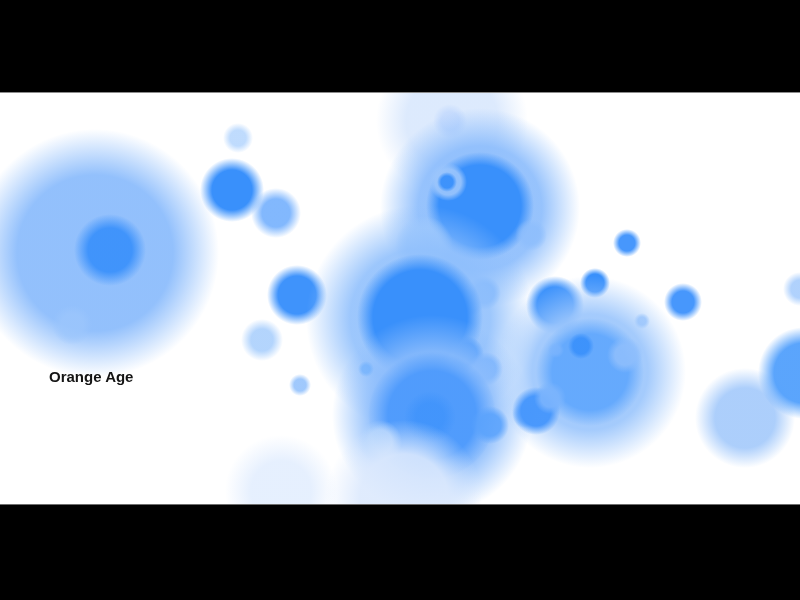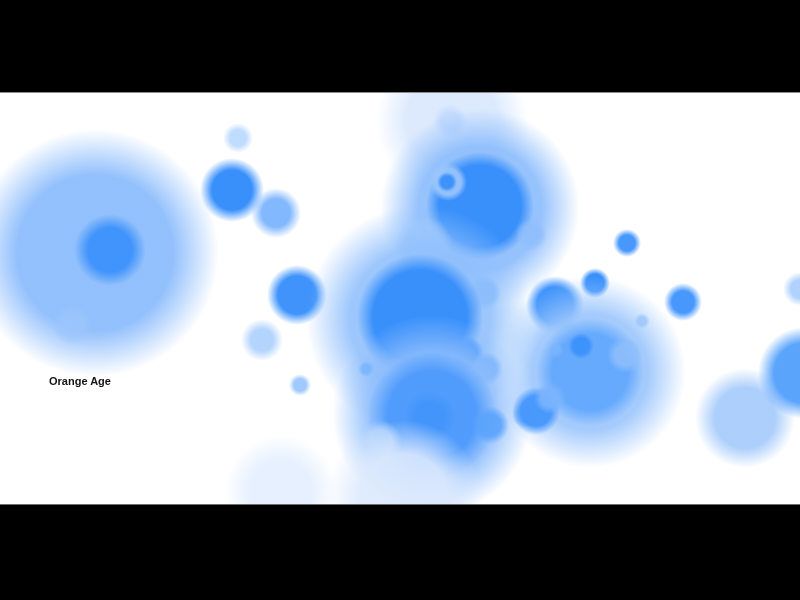--- a/index.html
+++ b/index.html
@@ -62,24 +62,24 @@
     font-size: 21px;
     font-weight: 400;
     letter-spacing: 9px;
     color: #151515;
     line-height: 1;
     margin: 0;
     white-space: nowrap;
   }
   #sub-title {
     font-family: "Liberation Sans", sans-serif;
-    font-size: 11px;
+    font-size: 15px;
     font-weight: 700;
     color: #141414;
-    margin: 21px 0 0 1px;
+    margin: 14px 0 0 1px;
     line-height: 1;
     white-space: nowrap;
   }
 </style>
 </head>
 <body>
 
 <div id="stage">
 
   <div id="frame">

